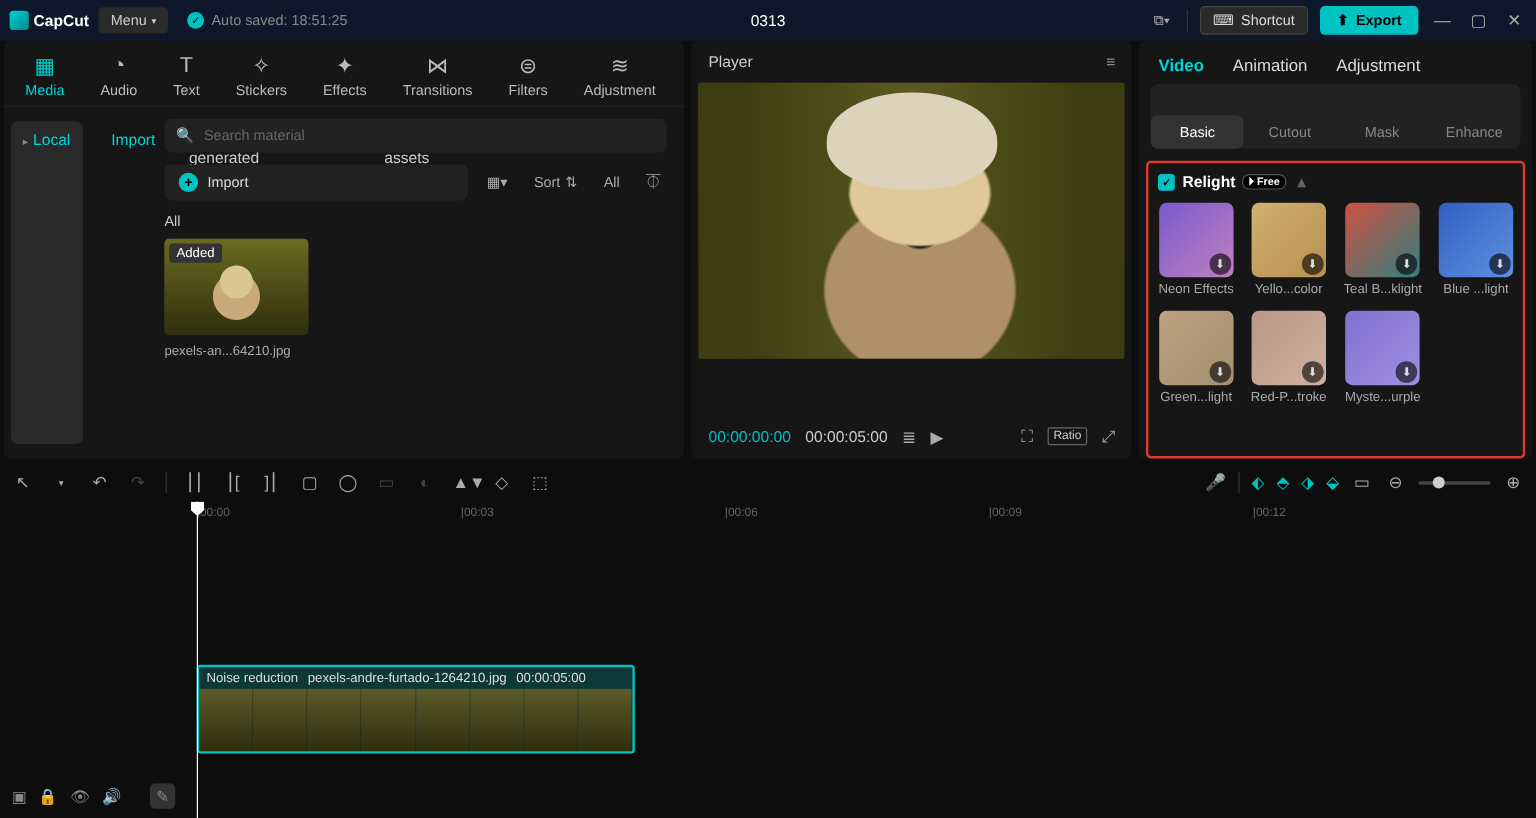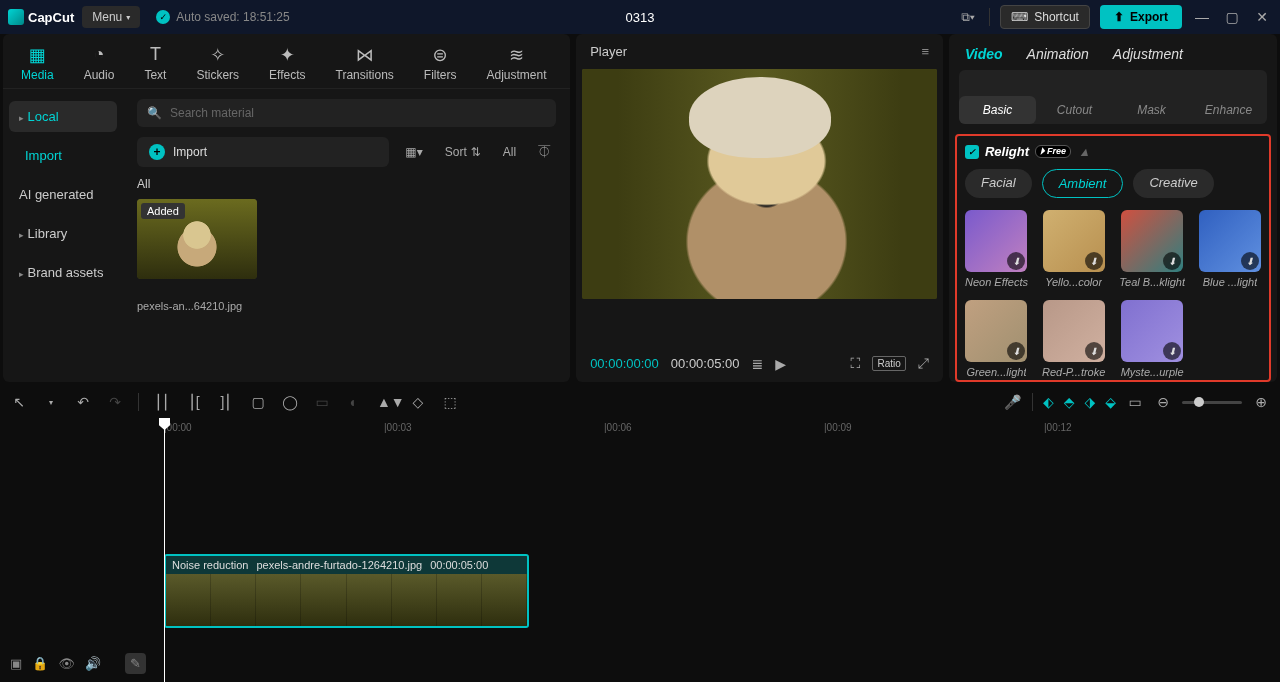--- a/index.html
+++ b/index.html
@@ -18,54 +18,54 @@
 .export-btn { background: #00c2c2; color: #000; padding: 5px 14px; border-radius: 4px; display: flex; align-items: center; gap: 6px; font-weight: 600; cursor: pointer; }
 .win-btn { color: #aaa; cursor: pointer; width: 20px; text-align: center; font-size: 14px; }
 
 .main-row { display: flex; height: 348px; gap: 6px; padding: 0 3px; }
 .left-panel { width: 572px; background: #161616; border-radius: 6px; display: flex; flex-direction: column; }
 .cat-tabs { display: flex; gap: 22px; padding: 8px 14px 4px; border-bottom: 1px solid #222; }
 .cat-tab { display: flex; flex-direction: column; align-items: center; gap: 4px; color: #bbb; cursor: pointer; padding: 2px 4px; }
 .cat-tab.active { color: #00d4d4; }
 .cat-tab .ct-icon { font-size: 18px; height: 20px; }
 .left-body { display: flex; flex: 1; }
-.side-nav { width: 120px; padding: 12px 6px; display: flex; flex-direction: column; gap: 8px; }
+.side-nav { width: 120px; padding: 12px 6px; display: flex; flex-direction: row; gap: 8px; }
 .side-item { padding: 8px 10px; border-radius: 6px; color: #ccc; cursor: pointer; font-size: 13px; }
 .side-item.sel { background: #2a2a2a; color: #00d4d4; }
 .side-item.sub { color: #00d4d4; padding-left: 16px; }
 .side-item .arr { color: #888; margin-right: 4px; font-size: 9px; }
 .media-area { flex: 1; padding: 10px 14px; display: flex; flex-direction: column; }
 .search-bar { background: #222; border-radius: 6px; padding: 7px 10px; display: flex; align-items: center; gap: 8px; color: #666; margin-bottom: 10px; }
 .import-row { display: flex; align-items: center; gap: 10px; margin-bottom: 10px; }
 .import-btn { background: #222; border-radius: 6px; padding: 7px 12px; display: flex; align-items: center; gap: 8px; cursor: pointer; color: #ddd; flex: 1; }
 .import-plus { width: 16px; height: 16px; background: #00c2c2; border-radius: 50%; color: #000; display: flex; align-items: center; justify-content: center; font-size: 12px; font-weight: bold; }
 .view-ctrl { color: #aaa; padding: 4px 6px; cursor: pointer; display: flex; align-items: center; gap: 4px; }
 .all-label { color: #ccc; margin-bottom: 8px; }
 .thumb-grid { display: flex; gap: 10px; }
 .thumb-item { width: 131px; }
 .thumb-img { width: 120px; height: 80px; border-radius: 4px; background: linear-gradient(180deg,#5a5a2a 0%,#3a3a1a 100%); position: relative; overflow: hidden; }
 .thumb-img::before { content:""; position:absolute; inset:0; background: radial-gradient(circle at 50% 45%, #d9c690 18%, transparent 19%), radial-gradient(circle at 50% 60%, #c7a97a 25%, transparent 26%), linear-gradient(180deg,#6b6b1f,#2e2e0e); }
 .added-badge { position: absolute; top: 4px; left: 4px; background: #333; color: #fff; font-size: 11px; padding: 2px 6px; border-radius: 3px; }
-.thumb-name { color: #aaa; font-size: 11px; margin-top: 21px; white-space: nowrap; overflow: hidden; text-overflow: ellipsis; }
+.thumb-name { color: #aaa; font-size: 11px; margin-top: 8px; white-space: nowrap; overflow: hidden; text-overflow: ellipsis; }
 
 .player-panel { width: 370px; background: #161616; border-radius: 6px; display: flex; flex-direction: column; }
 .player-header { display: flex; align-items: flex-end; justify-content: space-between; padding: 10px 14px; color: #ccc; font-size: 13px; }
 .hamburger { color: #888; cursor: pointer; }
 .player-view { flex: 1; padding: 0 6px; }
 .video-frame { width: 100%; height: 230px; background: linear-gradient(180deg,#4a4a1a 0%, #2a2a0e 100%); border-radius: 2px; position: relative; overflow: hidden; }
 .video-frame::before { content:""; position:absolute; inset:0; background: radial-gradient(ellipse at 52% 40%, #e0c998 22%, transparent 23%), radial-gradient(circle at 52% 52%, #1a1a1a 8%, transparent 9%), radial-gradient(ellipse at 52% 75%, #b09068 30%, transparent 31%), linear-gradient(90deg, #3d3d12 10%, #5a5a20 50%, #3d3d12 90%); }
 .hat { position:absolute; top:8px; left:30%; width:40%; height:35%; background: #ddd3bd; border-radius: 50% 50% 45% 45%; }
 .player-ctrls { display: flex; align-items: center; padding: 10px 14px; gap: 12px; }
 .time-cur { color: #00c2c2; font-size: 13px; }
 .time-dur { color: #ccc; font-size: 13px; }
 .pc-spacer { flex: 1; }
 .pc-icon { color: #aaa; cursor: pointer; font-size: 14px; }
 .ratio-box { border: 1px solid #666; padding: 1px 4px; font-size: 10px; color: #ccc; border-radius: 2px; }
 
-.right-panel { flex: 1; background: #161616; border-radius: 6px; display: flex; flex-direction: column; font-style: italic; }
+.right-panel { flex: 1; background: #161616; border-radius: 6px; display: flex; flex-direction: column; }
 .rp-tabs { display: flex; gap: 24px; padding: 12px 16px 8px; }
 .rp-tab { color: #ddd; font-size: 14px; cursor: pointer; }
 .rp-tab.active { color: #00d4d4; font-weight: 600; }
 .rp-subtabs { display: flex; background: #222; border-radius: 6px; margin: 0 10px; }
 .rp-subtab { flex: 1; text-align: center; padding: 7px 0; color: #888; cursor: pointer; border-radius: 6px; font-size: 12px; margin-top: 26px; }
 .rp-subtab.active { background: #333; color: #fff; }
 .relight-box { margin: 10px 6px 0; border: 2px solid #e03a2a; border-radius: 4px; padding: 8px 8px 6px; flex: 1; overflow: hidden; }
 .relight-hdr { display: flex; align-items: center; gap: 6px; color: #fff; font-size: 13px; font-weight: 600; margin-bottom: 10px; }
 .relight-check { width: 14px; height: 14px; background: #00c2c2; border-radius: 3px; display: flex; align-items: center; justify-content: center; color: #000; font-size: 9px; }
 .free-badge { background: #000; border: 1px solid #555; color: #fff; font-size: 9px; padding: 0 4px; border-radius: 6px; }
@@ -262,25 +262,20 @@
       <span class="rp-subtab">Mask</span>
       <span class="rp-subtab">Enhance</span>
     </div>
     <div class="relight-box">
       <div class="relight-hdr">
         <span class="relight-check">✓</span>
         <span>Relight</span>
         <span class="free-badge">⏵ <span>Free</span></span>
         <span style="margin-left:4px;color:#666">▴</span>
       </div>
-      <div class="relight-tabs">
-        <span class="rl-tab">Facial</span>
-        <span class="rl-tab active">Ambient</span>
-        <span class="rl-tab">Creative</span>
-      </div>
       <div class="preset-grid">
         <div class="preset">
             <div class="preset-thumb p-neon">
               <span class="dl-badge">⬇</span>
             </div>
             <span class="preset-label">Neon Effects</span>
           </div>
         <div class="preset">
             <div class="preset-thumb p-yellow">
               <span class="dl-badge">⬇</span>

